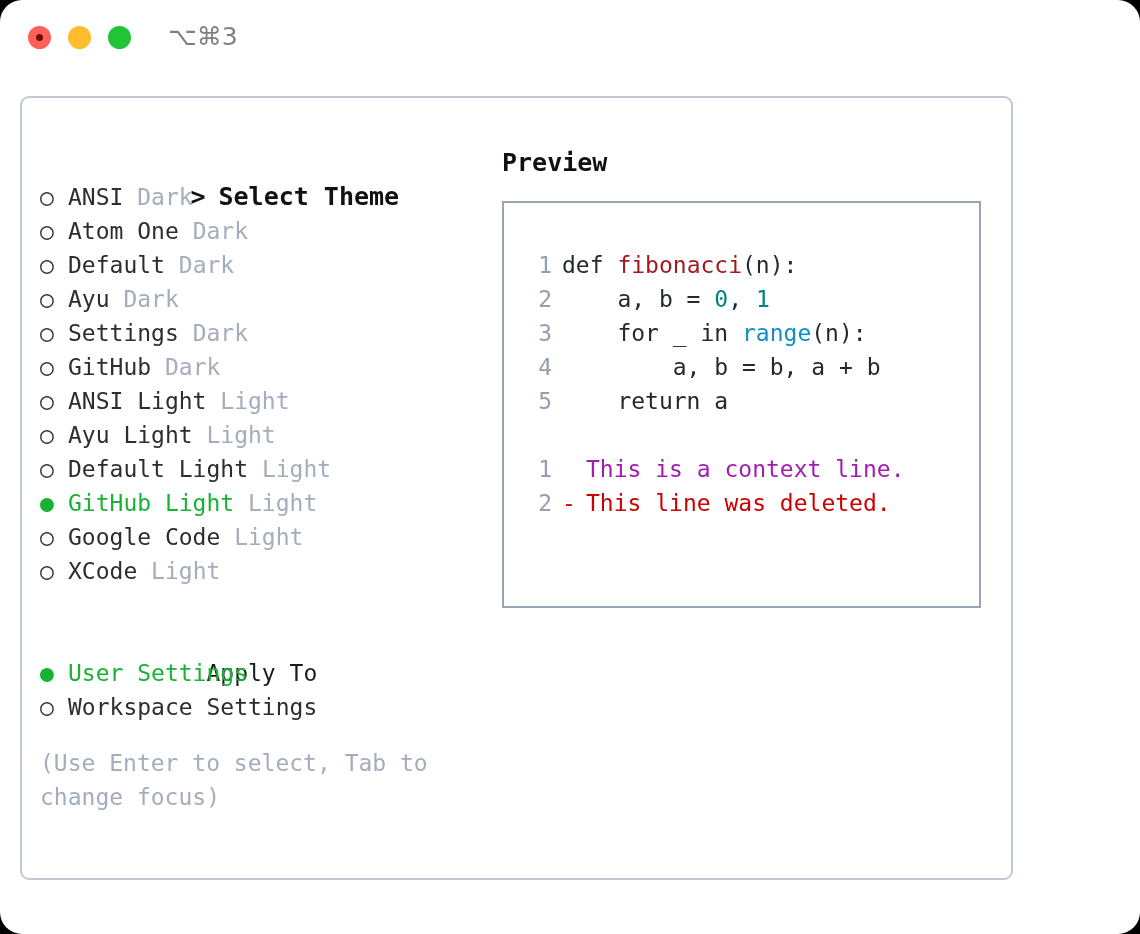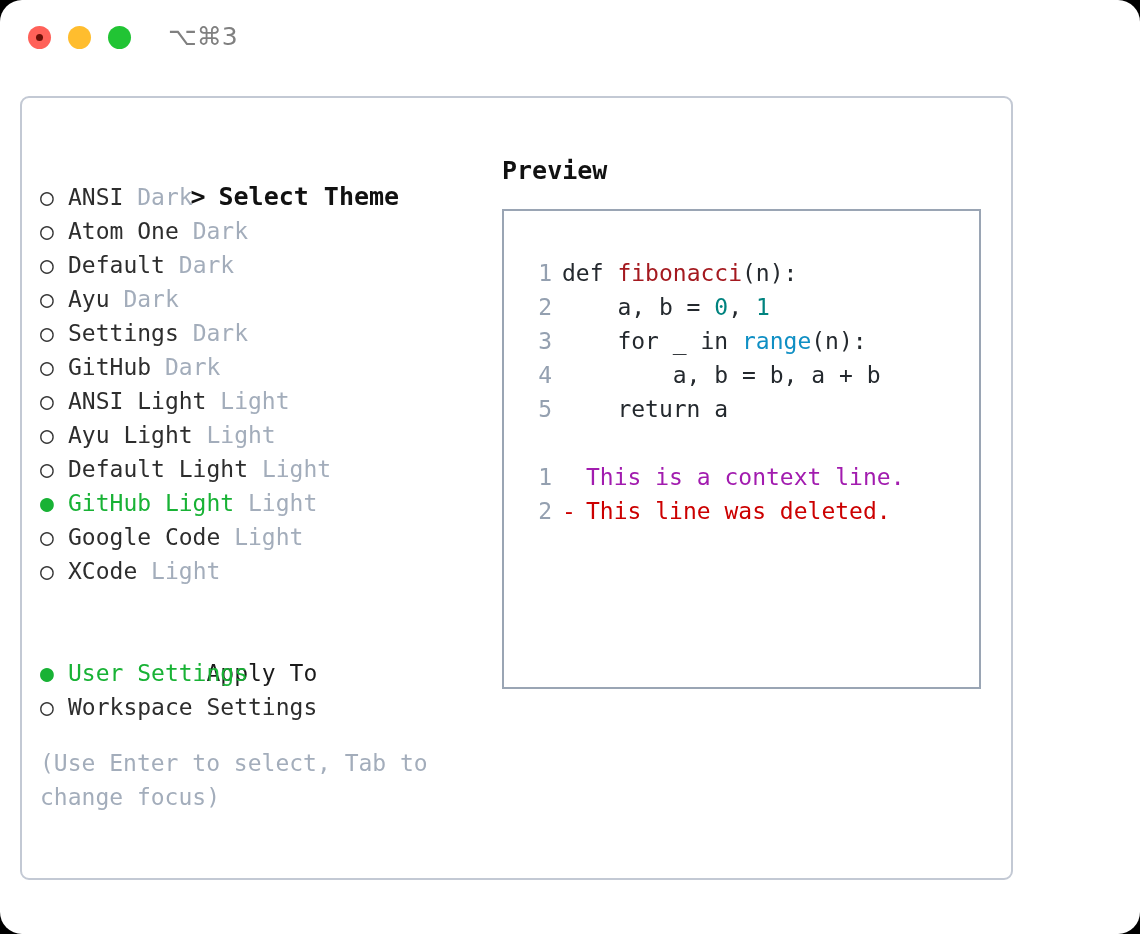--- a/index.html
+++ b/index.html
@@ -147,33 +147,32 @@
     color: #a3adbb;
     width: 410px;
   }
 
   
   .right-col {
     position: absolute;
     left: 480px;
     top: 48px;
     width: 495px;
-    margin-top: 8px;
   }
   .preview-title {
     font-size: 25px;
     font-weight: bold;
     color: #111111;
     line-height: 34px;
     height: 34px;
   }
   .preview-box {
     margin-top: 21px;
     width: 479px;
-    height: 480px;
+    height: 407px;
     border: 2px solid #9aa5b4;
     box-sizing: border-box;
     background: #ffffff;
     padding: 45px 0 8px 20px;
   }
   .code-line {
     font-size: 23px;
     line-height: 34px;
     height: 34px;
     white-space: pre;

